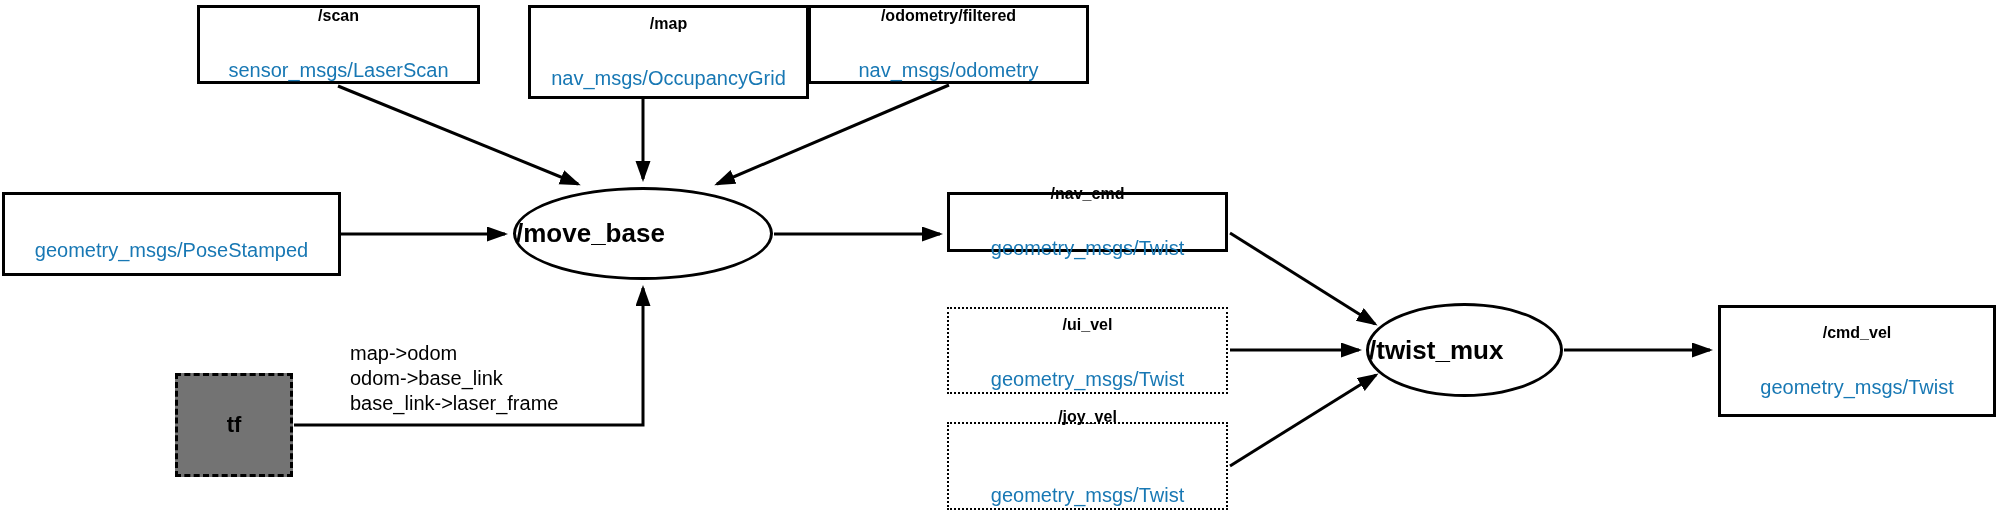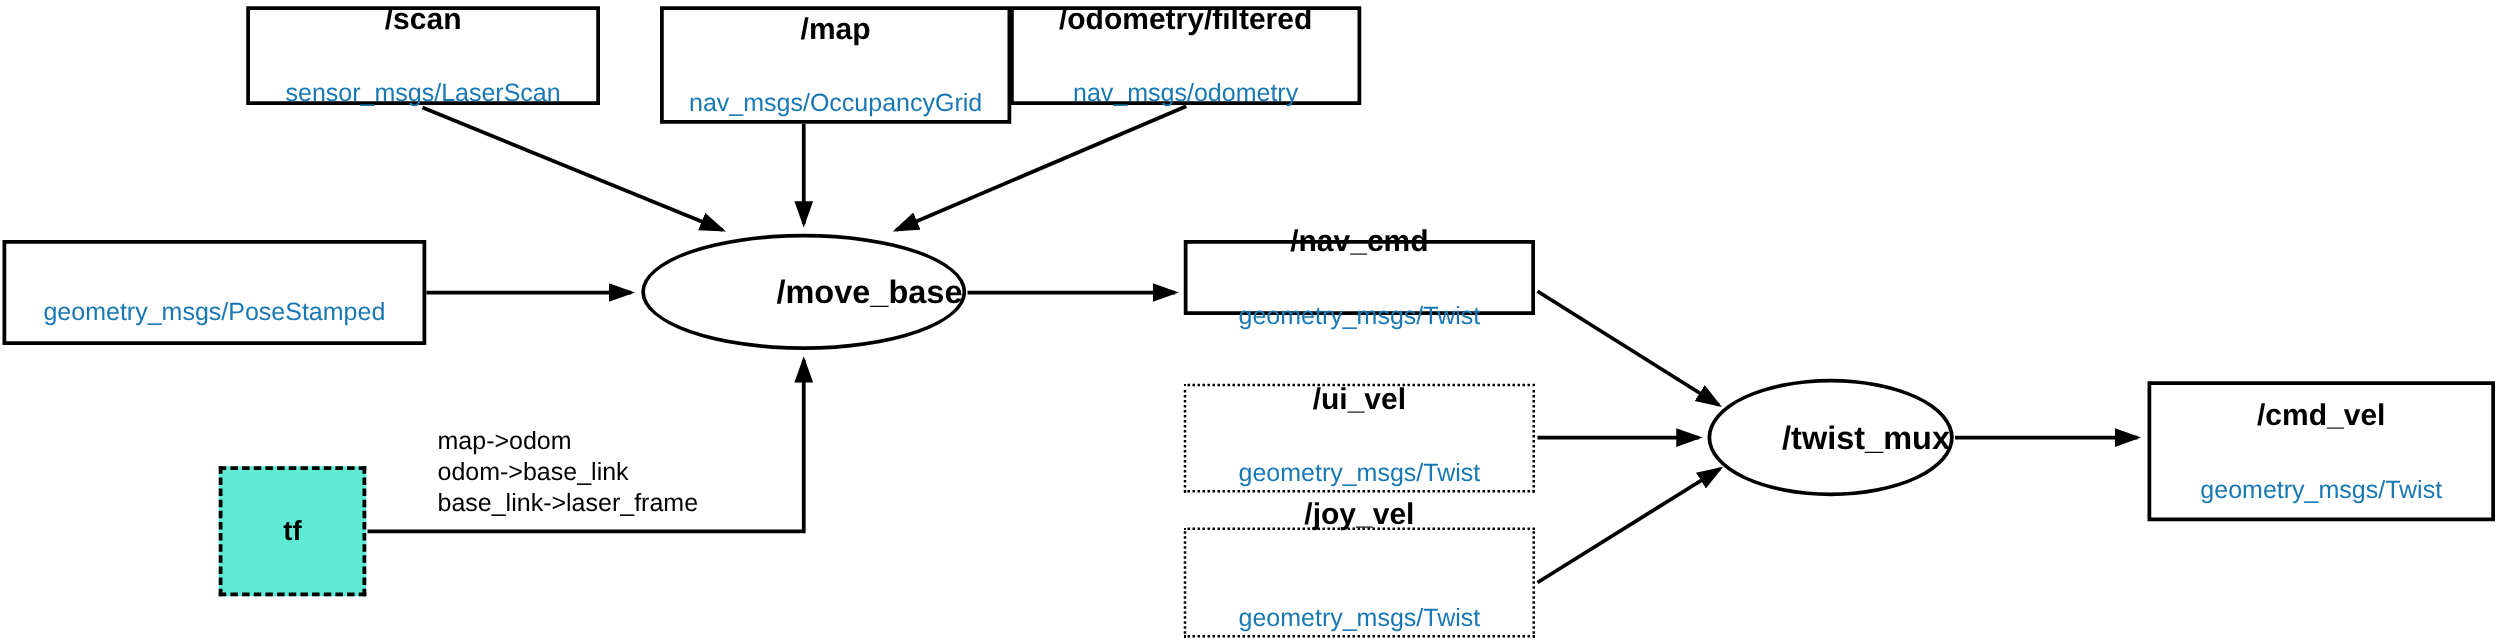--- a/index.html
+++ b/index.html
@@ -25,52 +25,52 @@
     display: flex;
     flex-direction: column;
     align-items: center;
     justify-content: center;
     text-align: center;
     line-height: 1.25;
   }
   .topic-box.dotted { border: 2px dotted #000000; justify-content: flex-end; }
   .topic-name {
     font-weight: bold;
-    font-size: 24px;
+    font-size: 16px;
     color: #000000;
     white-space: nowrap;
   }
   .topic-type {
     font-size: 20px;
     color: #1878b4;
     white-space: nowrap;
     margin-top: 32px;
   }
   .node-ellipse {
     position: absolute;
     box-sizing: border-box;
     background: #ffffff;
     border: 3px solid #000000;
     border-radius: 50%;
     display: flex;
     align-items: center;
-    justify-content: flex-end;
+    justify-content: flex-start;
   }
   .node-label {
     font-weight: bold;
     font-size: 26px;
     color: #000000;
     white-space: nowrap;
   }
   .tf-box {
     position: absolute;
     box-sizing: border-box;
     left: 175px; top: 373px;
     width: 118px; height: 104px;
-    background: #5eead4;
+    background: #737373;
     border: 3px dashed #000000;
     display: flex;
     align-items: center;
     justify-content: center;
   }
   .tf-label {
     font-weight: bold;
     font-size: 22px;
     color: #000000;
   }

